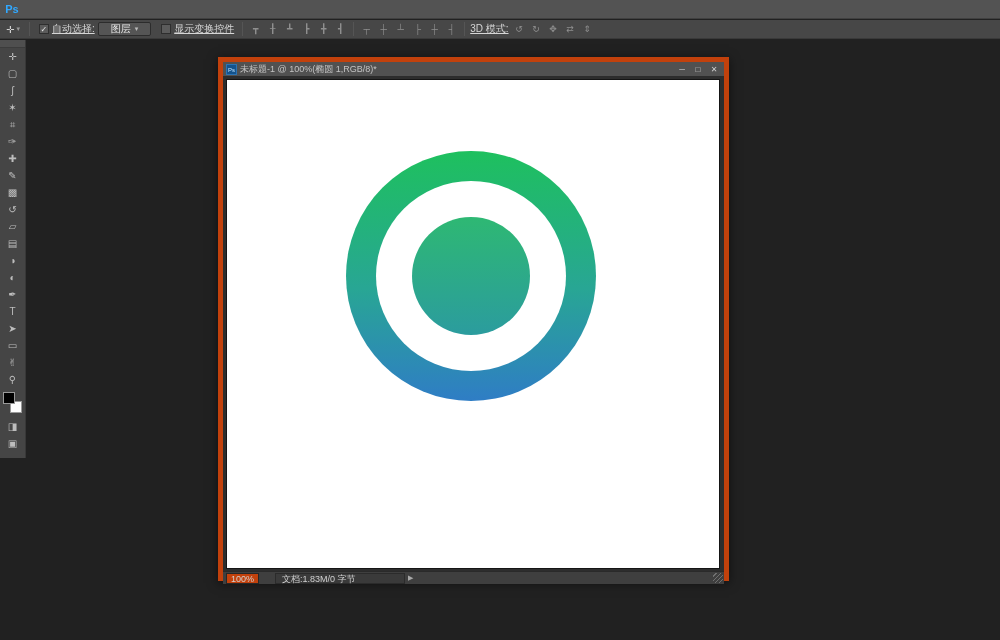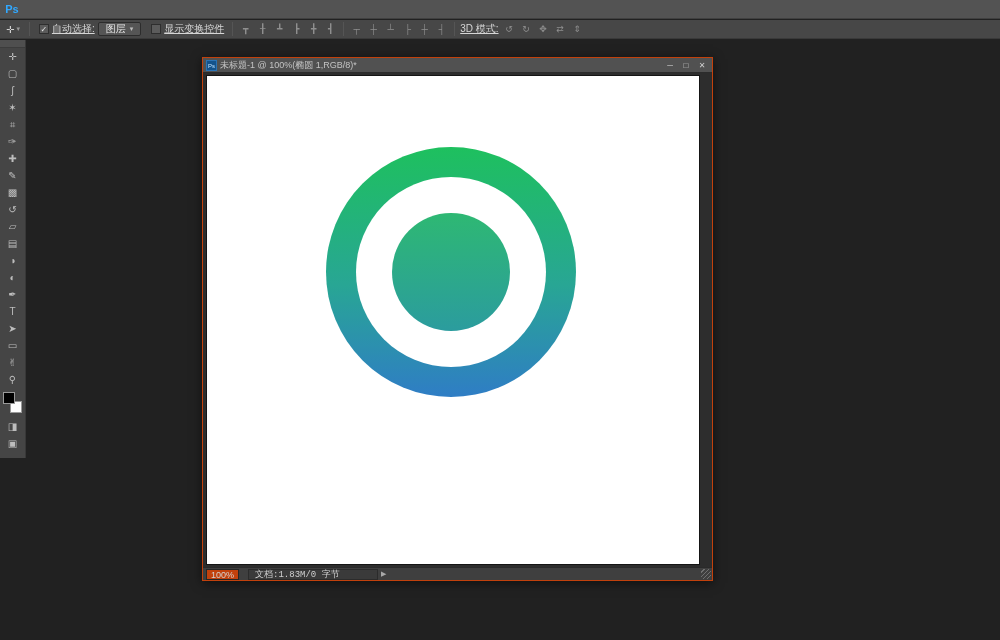--- a/index.html
+++ b/index.html
@@ -22,21 +22,21 @@
                 display:flex; align-items:center; font-size:10px; color:#cccccc; z-index:29; }
   .opt-tool-icon { color:#d0d0d0; font-size:10px; padding:0 2px 0 6px; }
   .opt-caret { color:#9a9a9a; font-size:7px; padding-right:4px; }
   .vdiv { width:1px; height:14px; background:#393939; border-right:1px solid #555;
           margin:0 5px; }
   .checkbox { width:10px; height:10px; border:1px solid #2e2e2e; background:#5b5b5b;
               display:inline-flex; align-items:center; justify-content:center;
               font-size:8px; color:#e8e8e8; margin:0 3px 0 4px; }
   .opt-label { color:#d6d6d6; margin-right:3px;text-decoration:underline; }
   .dropdown { display:inline-flex; align-items:center; gap:4px; background:#555555;
-              border:1px solid #2c2c2c; border-radius:2px; height:14px; padding:0 7px;
+              border:1px solid #2c2c2c; border-radius:2px; height:14px; padding:0 12px;
               margin-right:6px; color:#e6e6e6; }
   .dropdown .dd-arrow { font-size:7px; color:#bbbbbb; }
   .icon-group { display:inline-flex; align-items:center; gap:2px; }
   .opt-icon { width:15px; height:14px; display:inline-flex; align-items:center;
               justify-content:center; color:#8f8f8f; font-size:9px; }
 
   
   .toolbar { position:absolute; top:40px; left:0; width:26px; height:418px;
              background:#454545; border-right:1px solid #383838; z-index:20; }
   .toolbar-grip { height:8px; border-bottom:1px solid #3c3c3c; background:#4f4f4f; }
@@ -48,22 +48,22 @@
                background:#ffffff; border:1px solid #9a9a9a; }
   .fg-swatch { position:absolute; left:3px; top:2px; width:12px; height:12px;
                background:#000000; border:1px solid #9a9a9a; }
   .toolbar-bottom { display:flex; flex-direction:column; }
 
   
   .workspace { position:absolute; top:40px; left:0; width:1000px; height:600px;
                background:#212121; }
 
   
-  .doc-window { position:absolute; left:202px; top:17px; width:511px; height:524px;
-                background:#3a3a3a; border:1px solid #c2410c;
+  .doc-window { position:absolute; left:218px; top:17px; width:511px; height:524px;
+                background:#3a3a3a; border:5px solid #c2410c;
                 box-shadow:0 2px 10px rgba(0,0,0,0.55); }
   .doc-titlebar { height:15px; background:#515151; border-bottom:1px solid #2c2c2c;
                   display:flex; align-items:center; }
   .doc-icon { width:11px; height:11px; margin:0 3px 0 3px; background:#14538c;
               color:#bfe3ff; font-size:6px; line-height:11px; text-align:center;
               border:1px solid #2a73b5; }
   .doc-title { font-size:9px; color:#c3c3c3; white-space:nowrap; flex:1; }
   .win-btns { display:flex; align-items:center; padding-right:2px; }
   .win-btn { width:16px; height:12px; display:inline-flex; align-items:center;
              justify-content:center; font-size:8px; color:#cfcfcf; }
@@ -81,22 +81,22 @@
               display:flex; align-items:center; justify-content:center; }
   .logo-core { width:118px; height:118px; border-radius:50%;
                background:linear-gradient(180deg,#2eb873 0%, #2b9c9e 100%); }
 
   .doc-statusbar { height:13px; background:#3f3f3f; border-top:1px solid #2a2a2a;
                    display:flex; align-items:center; font-size:9px; color:#c5c5c5;
                    position:relative; }
   .zoom-field { background:#c2410c; border:1px solid #272727; padding:0 4px;
                 margin-left:3px; height:11px; line-height:10px; color:#d2d2d2; }
   .doc-info { background:#3a3a3a; border:1px solid #2b2b2b; padding:0 6px;
-              margin-left:9px; height:11px; line-height:10px; min-width:130px;
-              color:#cfcfcf;font-family:Liberation Mono, monospace; }
+              margin-left:16px; height:11px; line-height:10px; min-width:130px;
+              color:#cfcfcf; }
   .status-arrow { color:#a8a8a8; font-size:7px; margin-left:3px; }
   .resize-grip { position:absolute; right:1px; bottom:1px; width:10px; height:10px;
                  background:repeating-linear-gradient(135deg, transparent 0 2px,
                              #707070 2px 3px); }
 </style>
 </head>
 <body>
 
 <div class="app">
 

